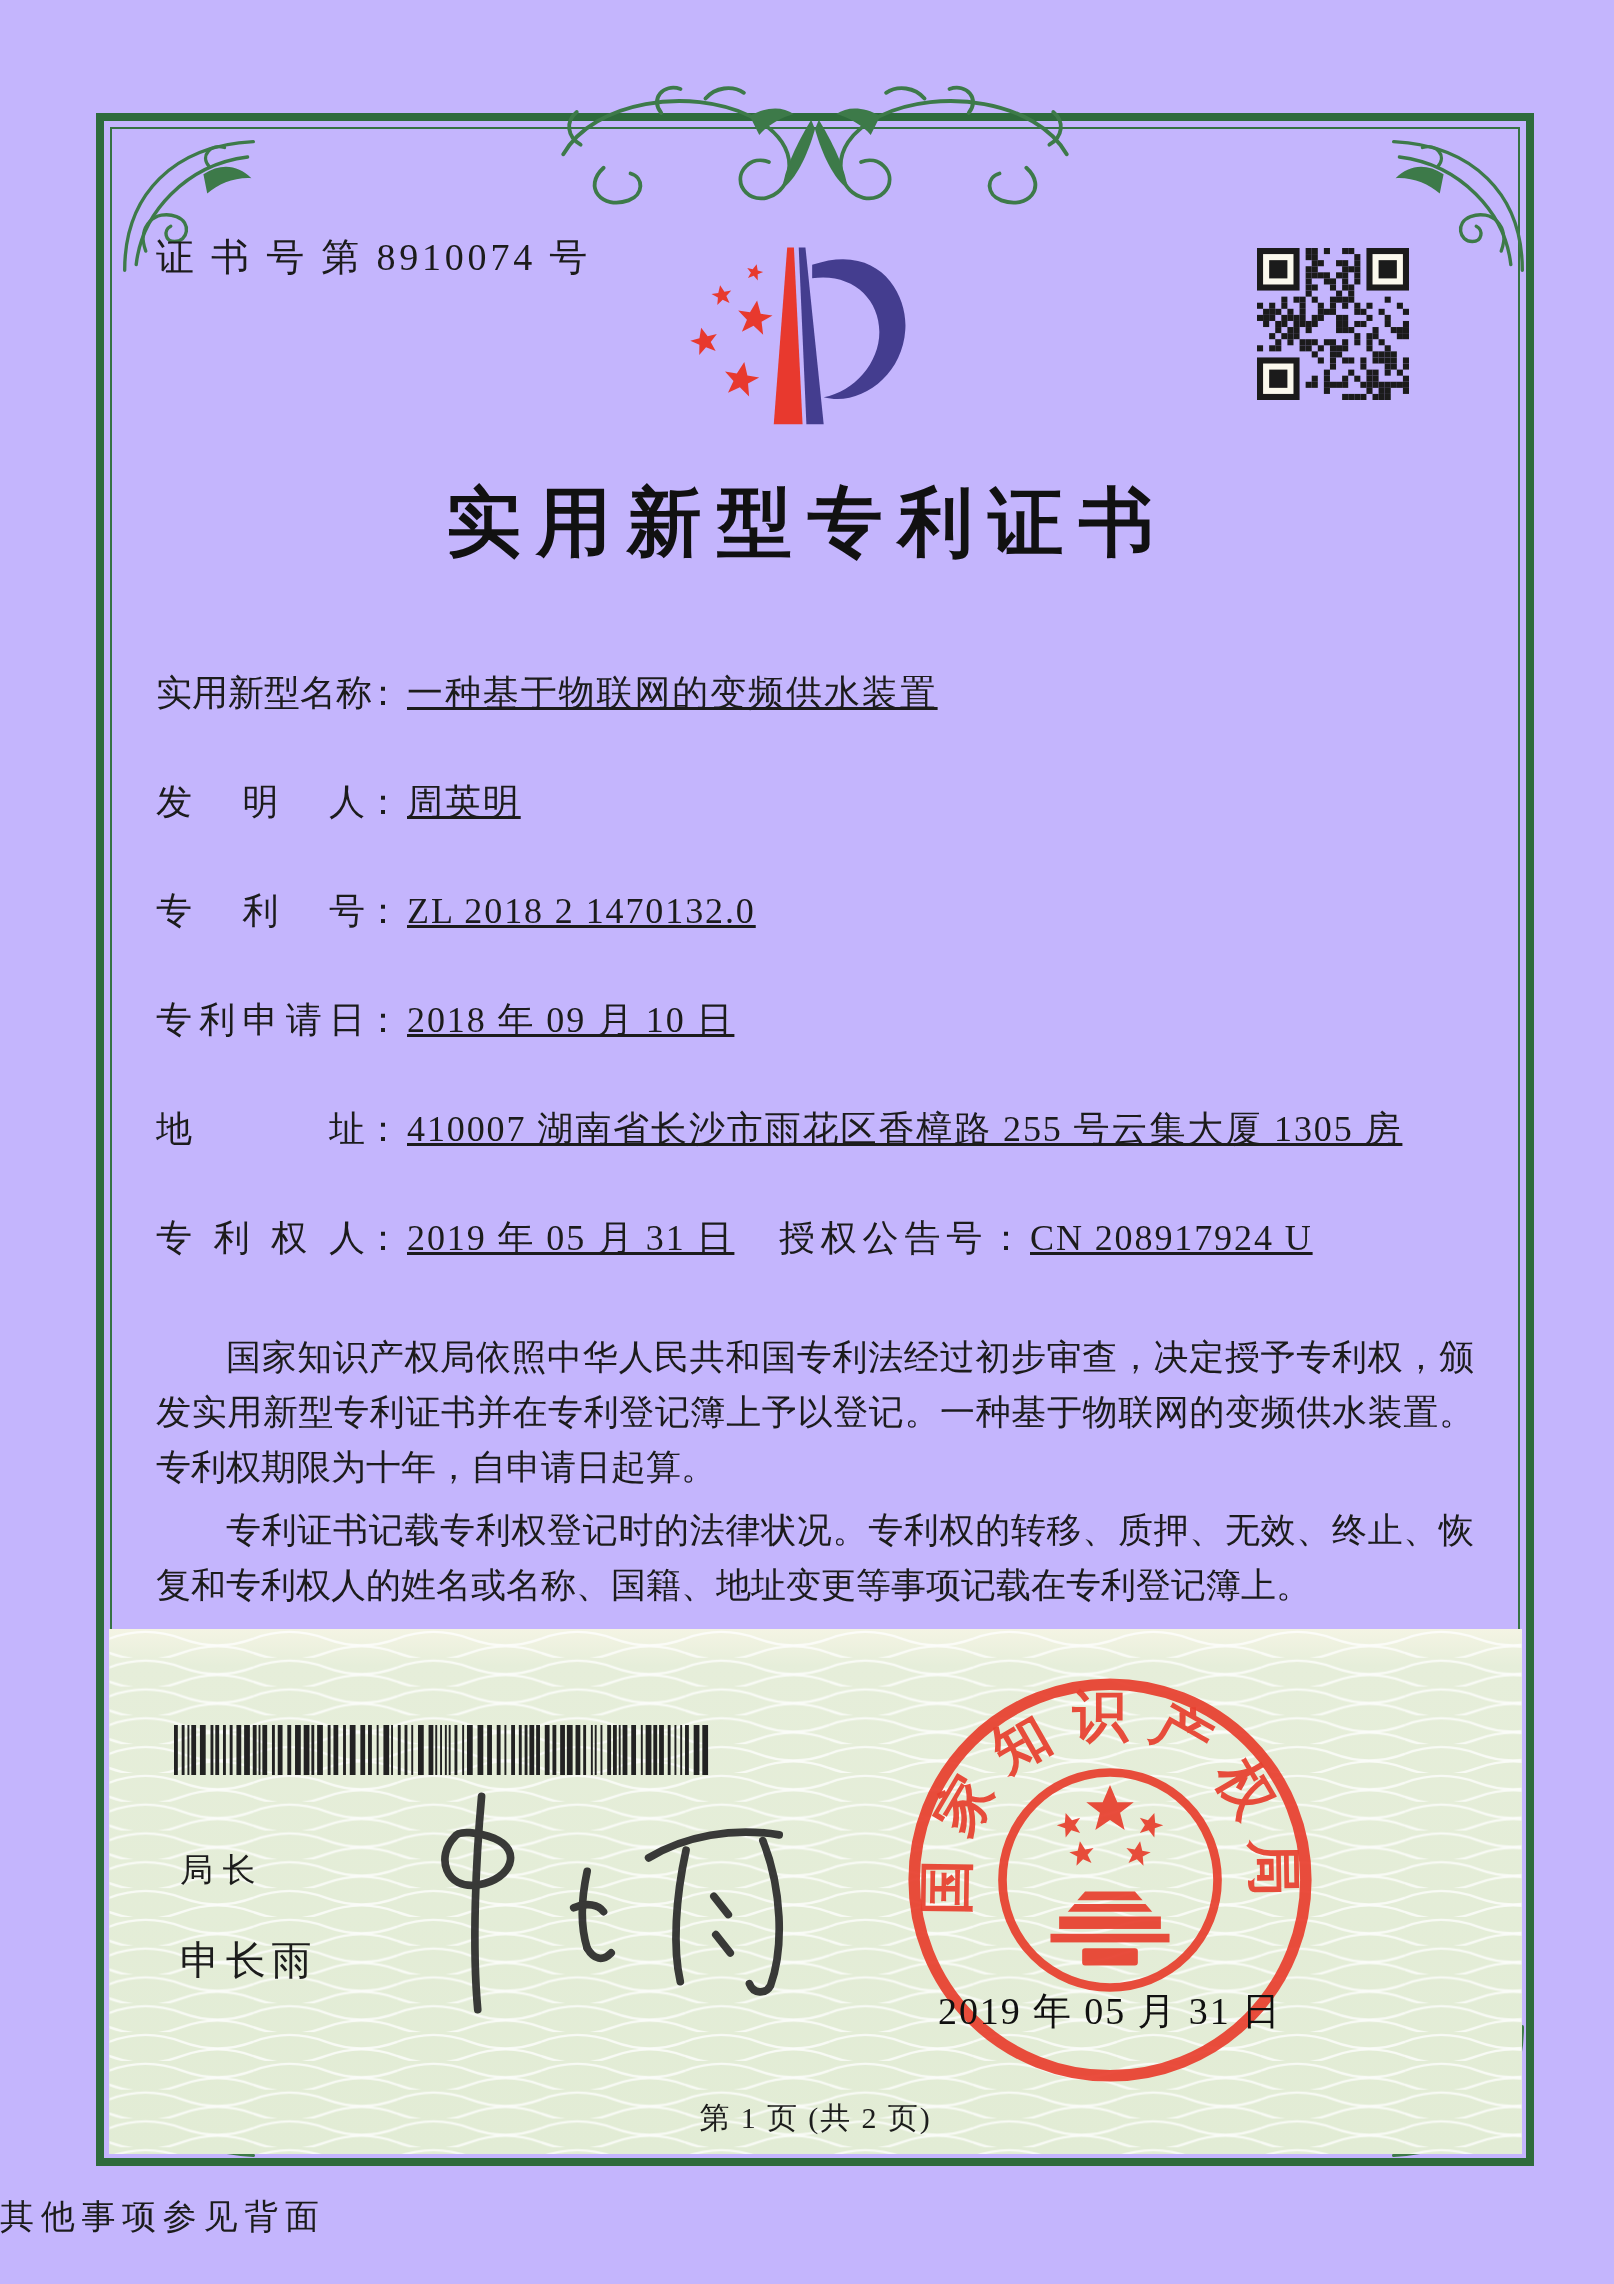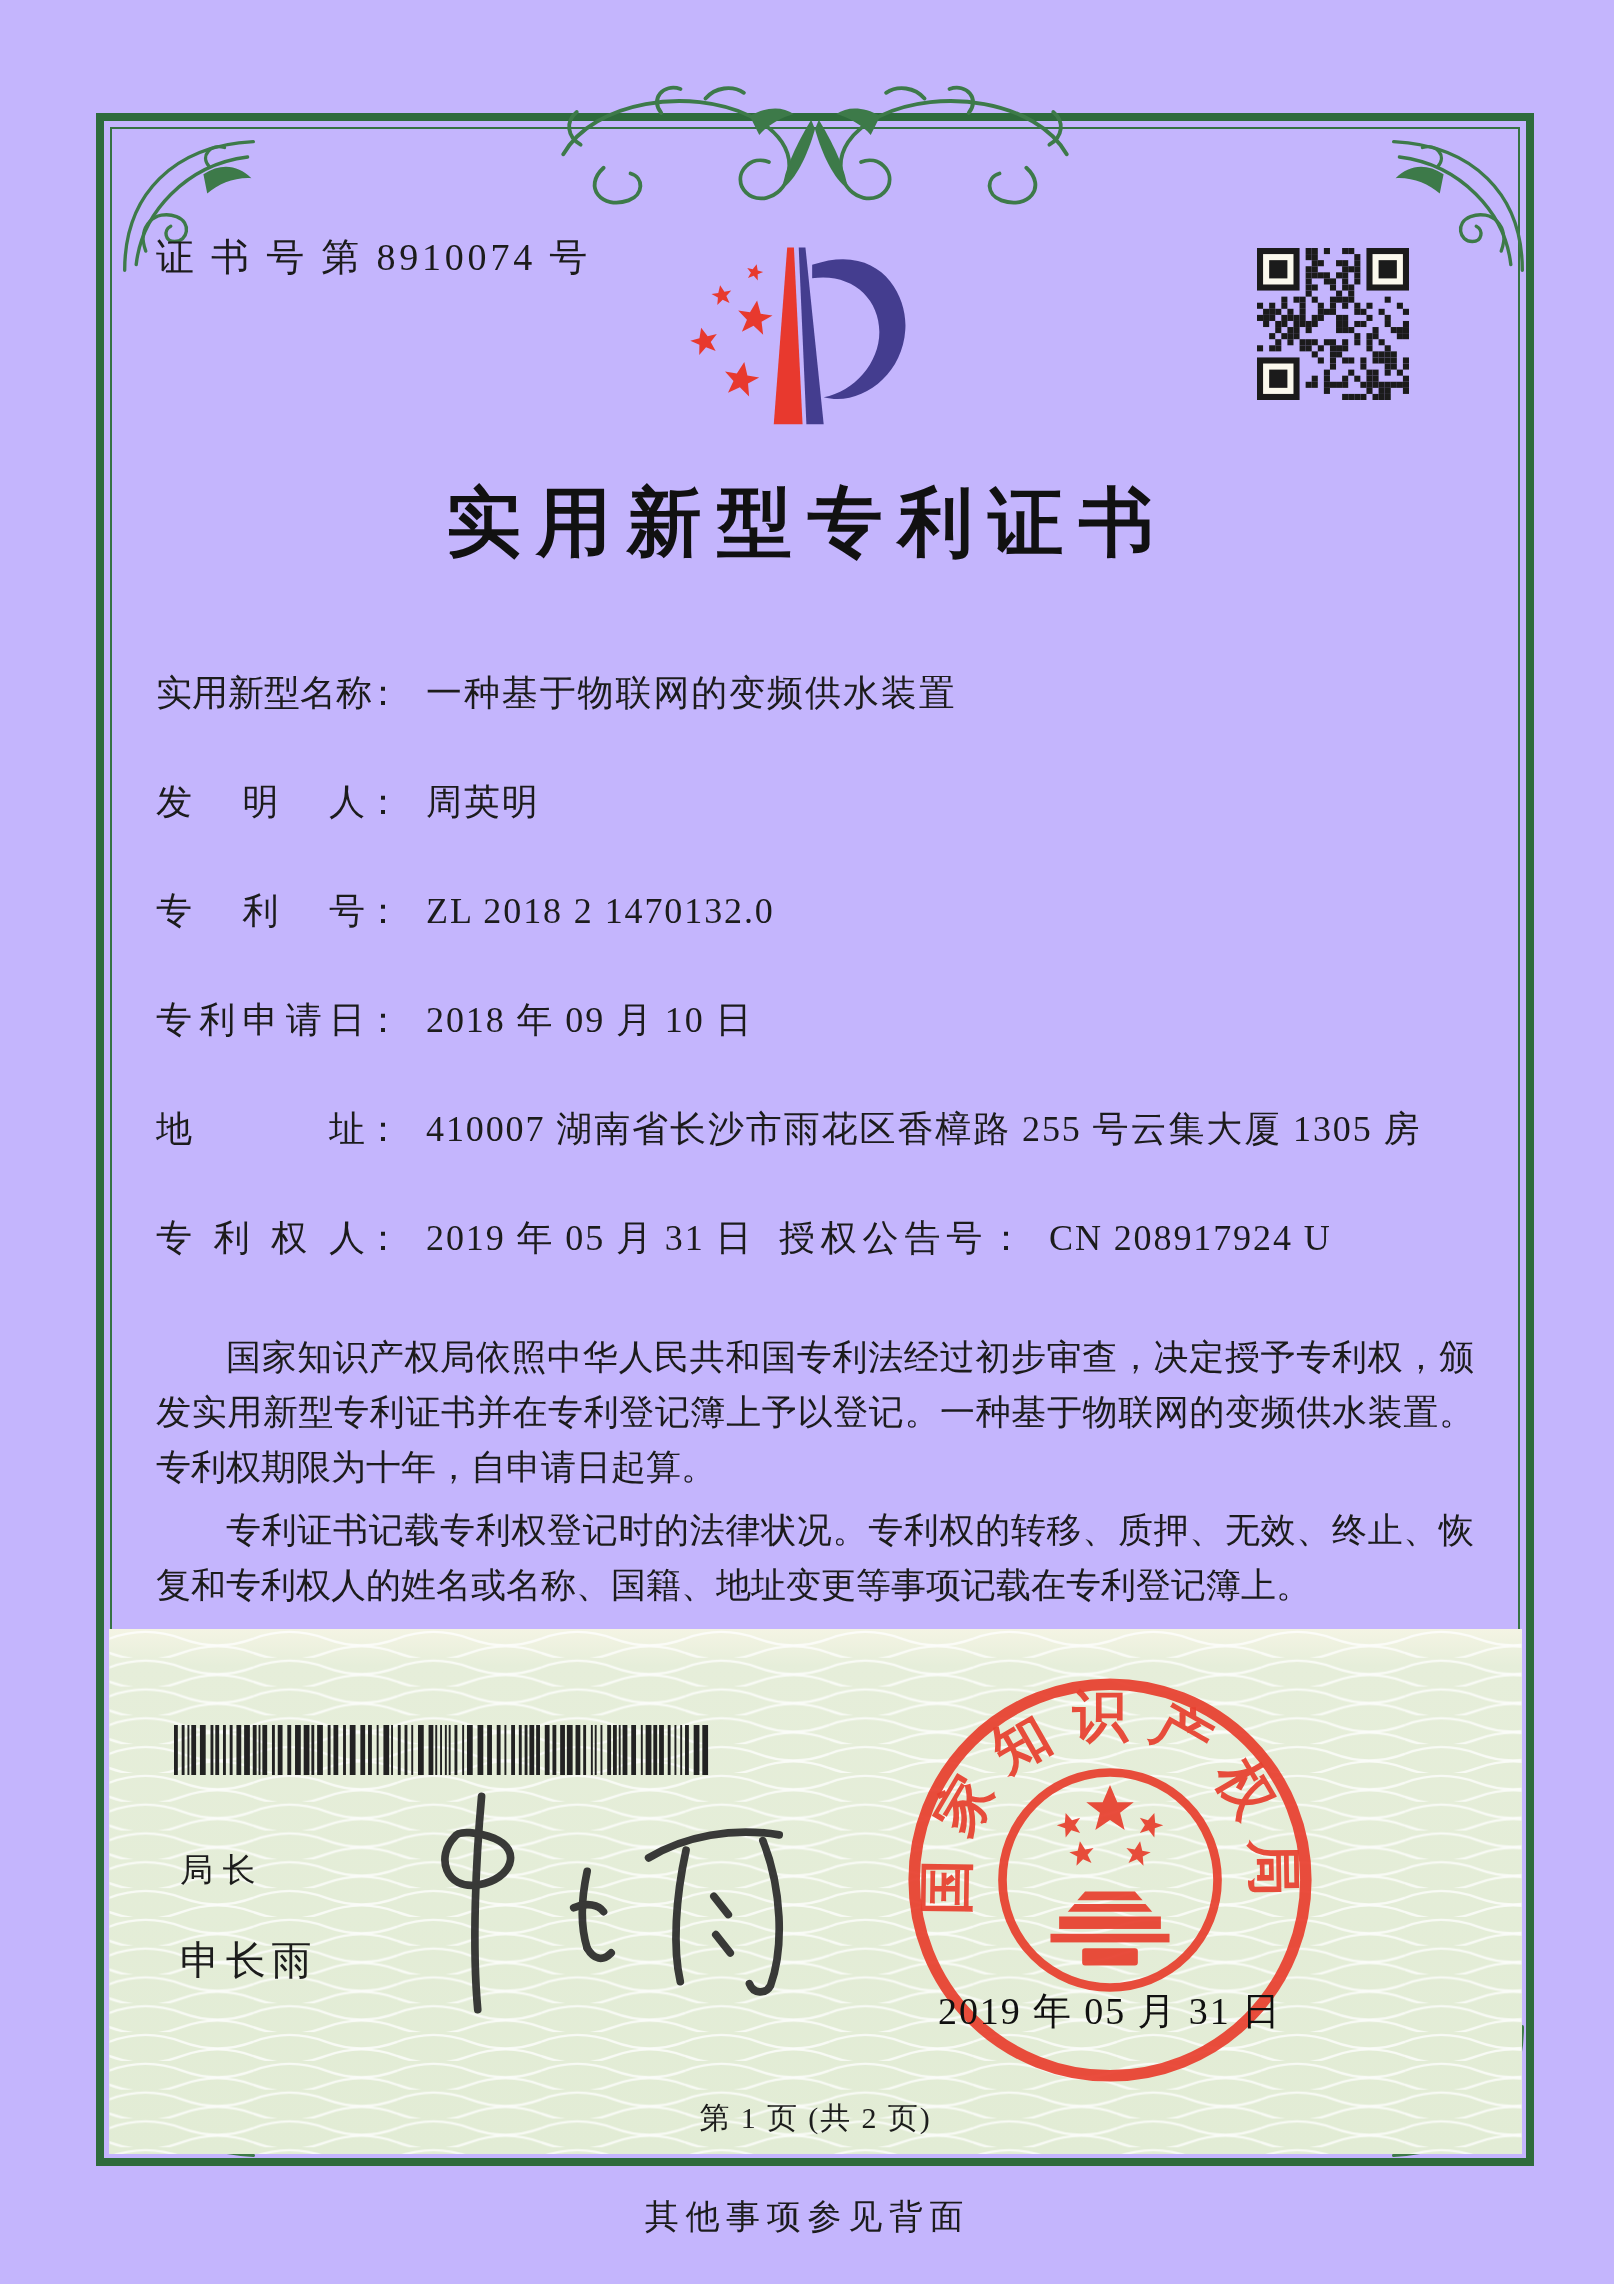--- a/index.html
+++ b/index.html
@@ -34,21 +34,21 @@
     font-size:75px; font-weight:900; letter-spacing:15.4px; color:#111;
   }
   
   .fields{position:absolute; left:156px; top:669px; width:1335px; font-size:36px;}
   .field-row{position:relative; margin-bottom:60px; white-space:nowrap;}
   .f-label{
     display:inline-block; width:209px; text-align:justify; text-align-last:justify;
     vertical-align:bottom;
   }
   .f-colon{display:inline-block;}
-  .f-value{margin-left:25px; letter-spacing:1.9px;}
+  .f-value{margin-left:6px; letter-spacing:1.9px;text-decoration:underline;}
   .grant-pair{position:absolute; left:623px; top:0;}
   .grant-pair .g-label{letter-spacing:5.8px;}
   
   .body-text{
     position:absolute; left:156px; top:1330px; width:1318px;
     font-size:35px; line-height:55px; text-align:justify; text-justify:inter-ideograph;
   }
   .body-text p{margin:0 0 7.7px 0; text-indent:2em;}
   
   .band{
@@ -62,21 +62,21 @@
   .signature{position:absolute; left:288px; top:154px; width:413px; height:240px;}
   .seal{position:absolute; left:785px; top:35px; width:432px; height:432px;}
   .seal-date{
     position:absolute; left:785px; top:357px; width:432px; text-align:center;
     font-size:38px; letter-spacing:1.9px; color:#101010;
   }
   .page-info{
     position:absolute; left:0; right:0; top:469px; text-align:center; font-size:30px; letter-spacing:1.9px;
   }
   .back-note{
-    position:absolute; left:0; right:0; top:2194px; text-align:center;
+    position:absolute; left:0; right:0; top:2194px; text-align:left;
     font-size:34px; letter-spacing:6.7px;
   }
 </style>
 </head>
 <body>
 
 <div class="page">
 
   <div class="frame-outer">
     <div class="frame-inner"></div>

